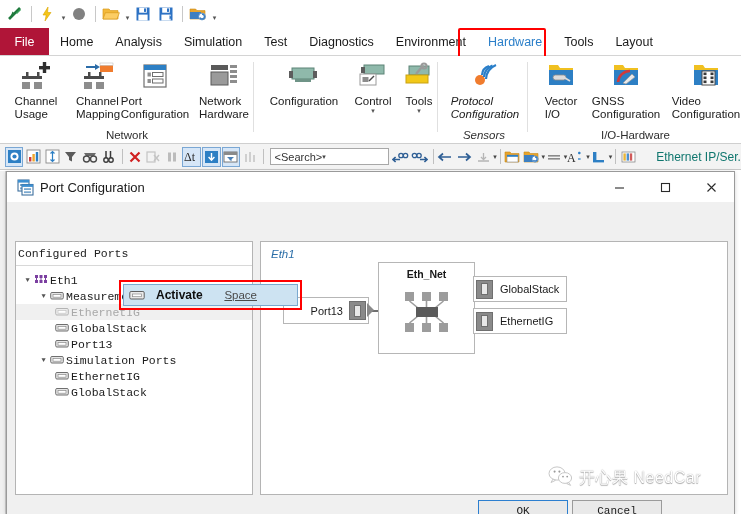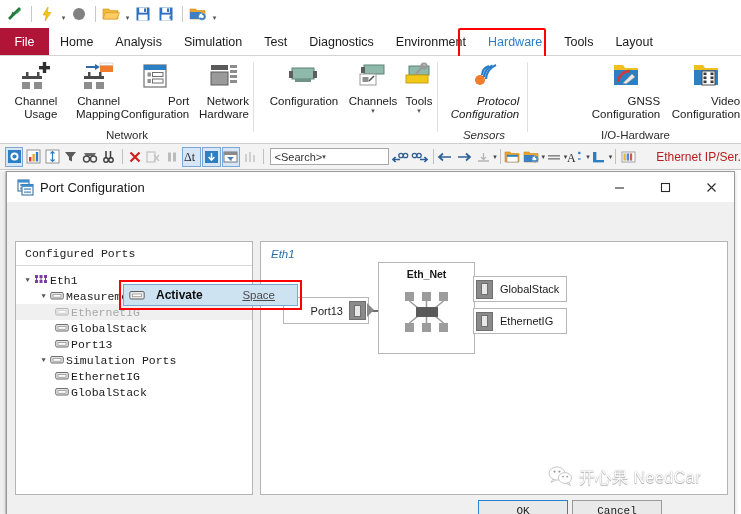--- a/index.html
+++ b/index.html
@@ -102,21 +102,21 @@
     display: flex; flex-direction: column; align-items: center;
     width: 72px;
   }
   .ritem .glyph {
     height: 36px; width: 40px;
     display: flex; align-items: center; justify-content: center;
     margin-bottom: 1px;
   }
   .ritem .lbl {
     font-size: 11.5px; line-height: 12.5px;
-    color: #202020; text-align: right;
+    color: #202020; text-align: left;
     white-space: pre-line;
   }
   .ritem .dropcaret {
     font-size: 7px; color: #555; line-height: 6px; height: 6px;
   }
 
   
   .toolbar2 {
     position: absolute; left: 0; top: 144px;
     width: 741px; height: 26px;
@@ -143,21 +143,21 @@
     width: 132px; height: 17px;
     background: #ffffff;
     border: 1px solid #a8a8a8;
     display: flex; align-items: center;
     font-size: 11px; color: #333;
     padding: 0 2px 0 4px;
     box-sizing: border-box;
     margin: 0 3px;
   }
   .tb2-text {
-    font-size: 12px; color: #b91c1c;
+    font-size: 12px; color: #0f766e;
     white-space: nowrap;
     margin-left: 18px;
   }
   .tb2-caret { font-size: 7px; color: #444; }
 
   
   .dialog {
     position: absolute;
     left: 6px; top: 171px;
     width: 729px; height: 343px;
@@ -198,21 +198,21 @@
   
   .tree-panel {
     position: absolute; left: 8px; top: 39px;
     width: 238px; height: 254px;
     background: #ffffff;
     border: 1px solid #b4b4b4;
     box-sizing: border-box;
   }
   .tree-header {
     height: 24px; line-height: 24px;
-    padding-left: 9px;
+    padding-left: 2px;
     font-family: "Liberation Mono", monospace;
     font-size: 11.5px;
     color: #222;
     border-bottom: 1px solid #d8d8d8;
     background: #ffffff;
     box-sizing: border-box;
   }
   .tree-body { padding-top: 6px; }
   .tnode {
     display: flex; align-items: center;
@@ -288,21 +288,21 @@
   .ctxmenu .ico-cell {
     width: 26px; height: 20px;
     display: flex; align-items: center; justify-content: center;
   }
   .ctxmenu .mlabel {
     font-size: 12px; color: #0e0e0e; font-weight: bold;
     margin-left: 6px;
   }
   .ctxmenu .mshort {
     font-size: 11.5px; color: #4a4a4a;
-    position: absolute; right: 22px; text-decoration: underline;
+    position: absolute; right: 40px; text-decoration: underline;
   }
   .ctx-outline {
     position: absolute; left: 119px; top: 280px;
     width: 183px; height: 30px;
     border: 2px solid #ff0000;
     box-sizing: border-box;
     z-index: 41; pointer-events: none;
   }
 
   
@@ -506,21 +506,21 @@
       <div class="ritem" style="left:92px; width:50px;">
         <div class="glyph">
           <svg width="34" height="28" viewBox="0 0 34 28">
             <rect x="8" y="3" width="20" height="9" fill="#8fb9ab" stroke="#5d8477" stroke-width="1"></rect>
             <rect x="5" y="5" width="4" height="6" fill="#5d5d5d"></rect>
             <rect x="4" y="12" width="16" height="11" fill="#ffffff" stroke="#9a9a9a" stroke-width="1"></rect>
             <rect x="6.5" y="15" width="6" height="5" fill="#8d8d8d"></rect>
             <path d="M13 19 L18 14" stroke="#4a4a4a" stroke-width="1.4"></path>
           </svg>
         </div>
-        <div class="lbl">Channels</div>
+        <div class="lbl">Control</div>
         <div class="dropcaret">▾</div>
       </div>
       <div class="ritem" style="left:138px; width:50px;">
         <div class="glyph">
           <svg width="34" height="28" viewBox="0 0 34 28">
             <rect x="7" y="4" width="20" height="9" fill="#8fb9ab" stroke="#5d8477" stroke-width="1"></rect>
             <path d="M14 12 L19 6 M19 6 L22 4" stroke="#9a9a9a" stroke-width="2.4"></path>
             <circle cx="22" cy="4" r="2.6" fill="none" stroke="#9a9a9a" stroke-width="2"></circle>
             <rect x="4" y="13" width="22" height="8" fill="#f2c818" stroke="#c9a212" stroke-width="1"></rect>
           </svg>
@@ -542,20 +542,32 @@
           </svg>
         </div>
         <div class="lbl">Protocol
 Configuration</div>
       </div>
       <div class="rgroup-label" style="width:88px;">Sensors</div>
       <div class="rgroup-sep" style="left:87px;"></div>
     </div>
 
     <div class="rgroup" style="left:530px; width:211px;">
+      <div class="ritem" style="left:2px; width:58px;">
+        <div class="glyph">
+          <svg width="32" height="30" viewBox="0 0 32 30">
+            <path d="M4 4 L13 4 L15 7 L28 7 L28 24 L4 24 Z" fill="#f0c020"></path>
+            <rect x="4" y="9" width="24" height="15" fill="#2d7fc4"></rect>
+            <rect x="8" y="14" width="13" height="5" rx="2.4" fill="#dcdcdc" stroke="#8a8a8a" stroke-width="0.8"></rect>
+            <path d="M20 17 L25 20" stroke="#dcdcdc" stroke-width="1.6"></path>
+          </svg>
+        </div>
+        <div class="lbl">Vector
+I/O</div>
+      </div>
       <div class="ritem" style="left:56px; width:80px;">
         <div class="glyph">
           <svg width="32" height="30" viewBox="0 0 32 30">
             <path d="M4 4 L13 4 L15 7 L28 7 L28 24 L4 24 Z" fill="#f0c020"></path>
             <rect x="4" y="9" width="24" height="15" fill="#2d7fc4"></rect>
             <path d="M8 21 A12 12 0 0 1 20 10" stroke="#d03a3a" stroke-width="2.6" fill="none"></path>
             <path d="M13 22 L22 13 L25 16 L16 23 Z" fill="#e8e8e8" stroke="#9a9a9a" stroke-width="0.7"></path>
           </svg>
         </div>
         <div class="lbl">GNSS

